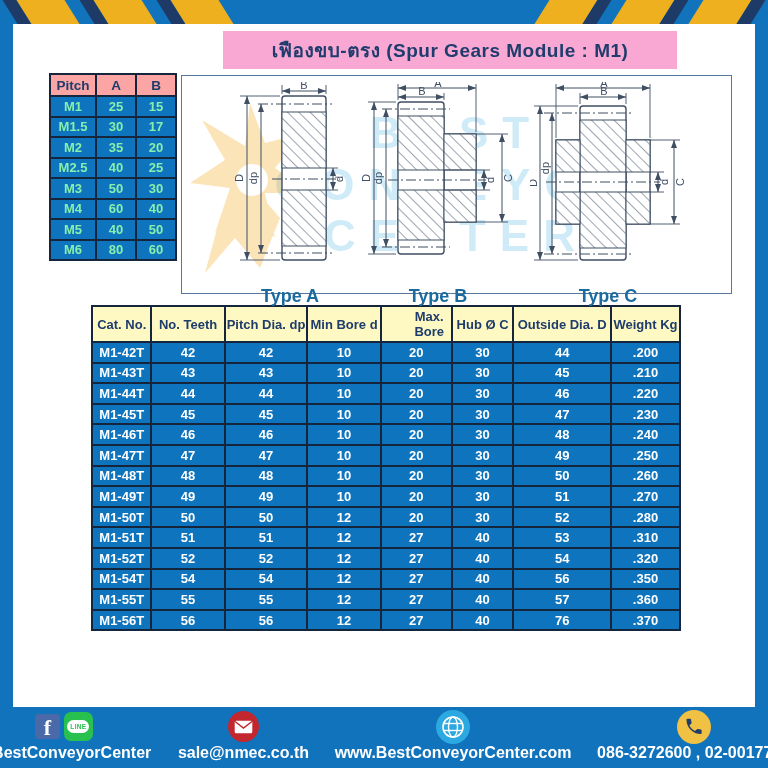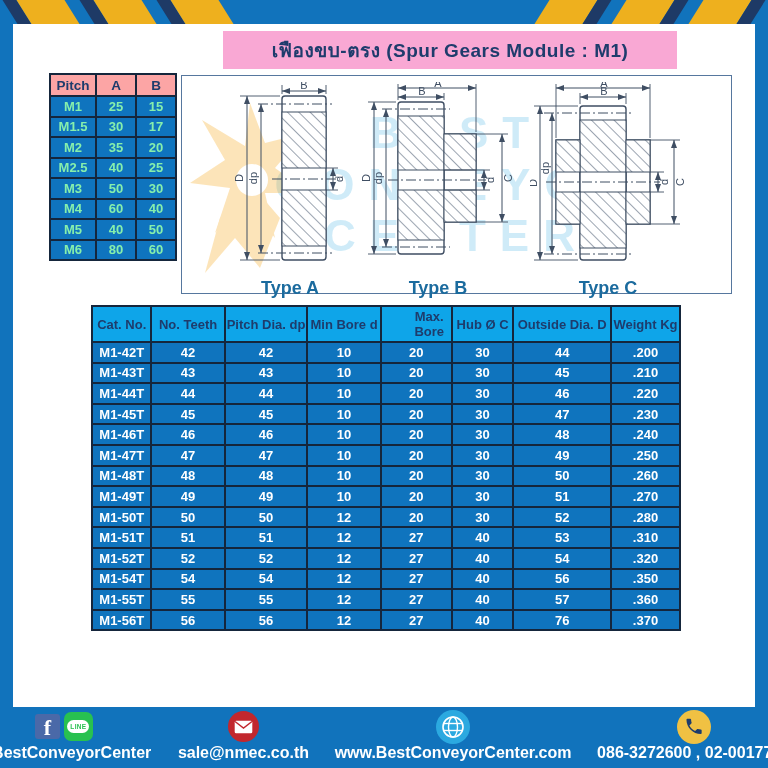--- a/index.html
+++ b/index.html
@@ -42,31 +42,31 @@
     position:absolute; inset:0; display:flex; flex-direction:column;
     align-items:center; justify-content:center; z-index:0;
     color:#2BA9E0; opacity:0.22; font-weight:800; font-size:44px;
     letter-spacing:14px; line-height:1.18; white-space:nowrap; overflow:hidden;
   }
   .wm-logo { position:absolute; left:8px; top:12px; z-index:0; opacity:0.30; }
   .diag { position:absolute; display:flex; flex-direction:column; align-items:center; z-index:1; }
   .diag-a { left:52px;  top:6px; }
   .diag-b { left:180px; top:6px; }
   .diag-c { left:348px; top:6px; }
-  .type-label { color:#1B6B9E; font-size:18px; font-weight:bold; margin-top:4px; }
+  .type-label { color:#1B6B9E; font-size:18px; font-weight:bold; margin-top:12px; }
   .dim-line   { stroke:#3F4E63; stroke-width:1; fill:none; }
   .ext-line   { stroke:#3F4E63; stroke-width:0.9; fill:none; }
   .cl         { stroke:#3F4E63; stroke-width:1; stroke-dasharray:10 3 2 3; fill:none; }
   .outline    { stroke:#3F4E63; stroke-width:1.4; fill:#ffffff; }
   .hatchrect  { stroke:#3F4E63; stroke-width:1; }
   .dlabel     { font-size:11px; fill:#3F4E63; text-anchor:middle; font-family:"Liberation Sans","DejaVu Sans",sans-serif; }
   
   .main-table { position:absolute; left:78px; top:281px; width:590px; }
   .main-table th, .main-table td { border:2px solid #15263C; text-align:center; }
-  .main-table th { background:#0ea5e9; color:#1E3C6C; font-size:13px; font-weight:bold; height:21px; padding:2px 1px; }
+  .main-table th { background:#fef9c3; color:#1E3C6C; font-size:13px; font-weight:bold; height:21px; padding:2px 1px;border-radius:6px; }
   .main-table td { background:#0F74BE; color:#ffffff; font-size:13px; font-weight:600; height:20.6px; padding:0 1px; }
   .main-table th:nth-child(1){ width:56px; }
   .main-table th:nth-child(2){ width:69px; }
   .main-table th:nth-child(3){ width:78px; }
   .main-table th:nth-child(4){ width:69px; }
   .main-table th:nth-child(5){ width:67px;padding-left:27px; }
   .main-table th:nth-child(6){ width:58px; }
   .main-table th:nth-child(7){ width:92px; }
   .main-table th:nth-child(8){ width:65px;margin-left:12px; }
   

